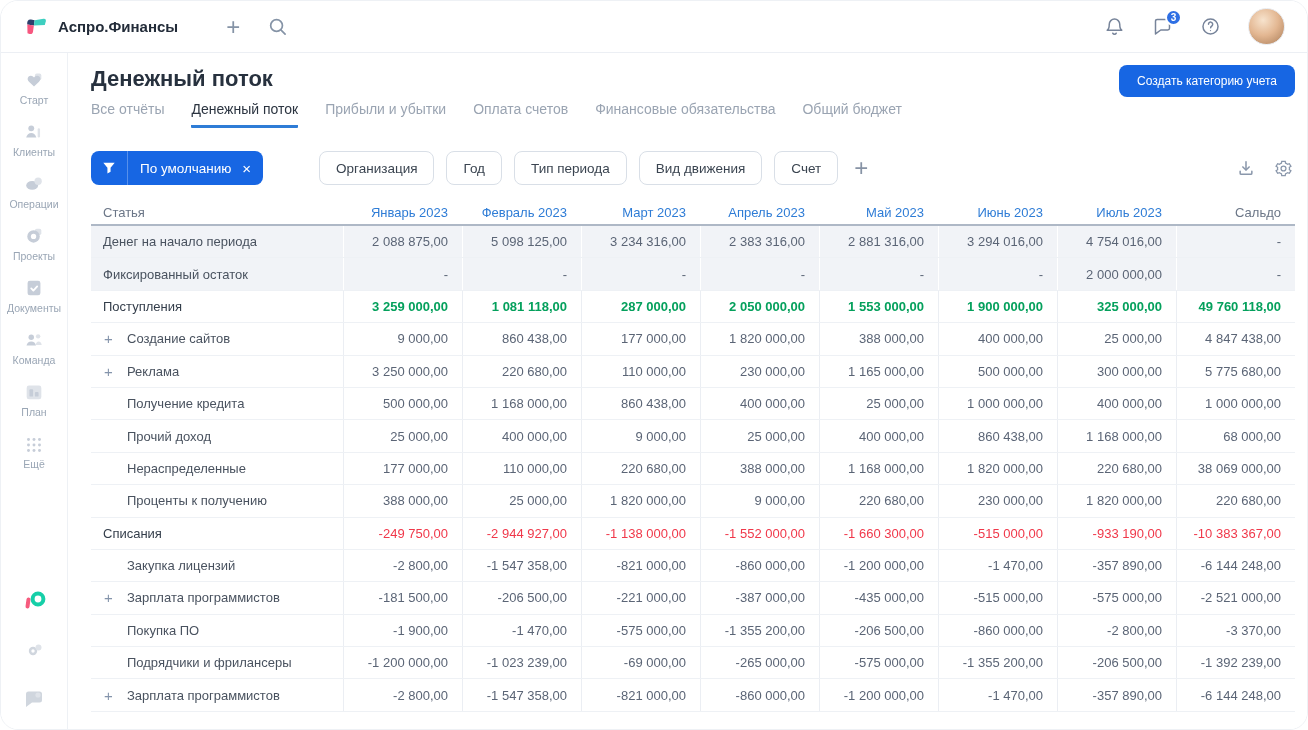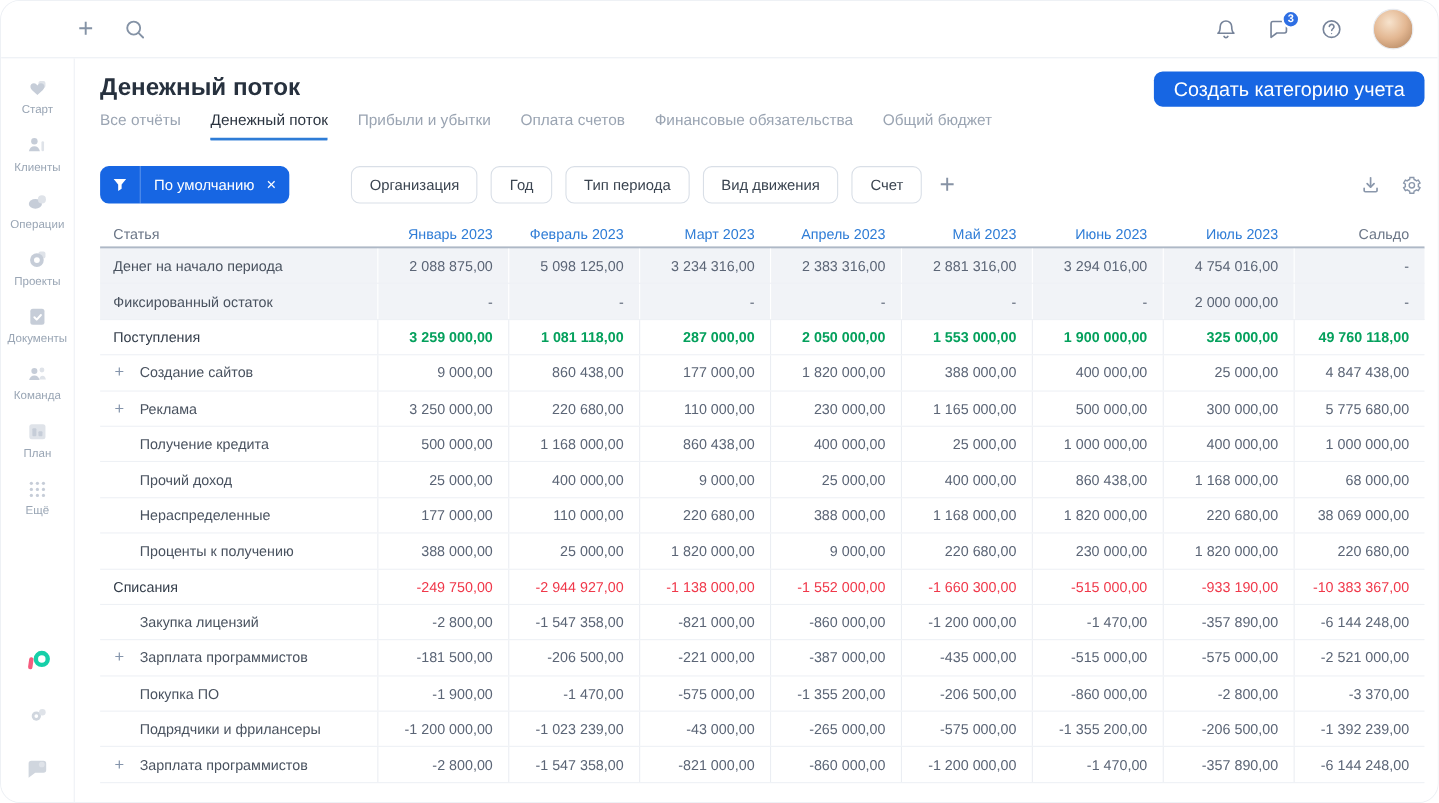--- a/index.html
+++ b/index.html
@@ -24,21 +24,21 @@
   .side-footer { margin-top:auto; display:flex; flex-direction:column; align-items:center; gap:24px; padding-bottom:18px; }
   .side-footer .f-ico { display:flex; cursor:pointer; }
 
   
   .main { position:absolute; left:67px; top:52px; right:0; bottom:0; background:#fff; overflow:hidden; }
   .page-head { position:relative; height:80px; padding-left:23px; }
   .page-title { padding-top:13px; font-size:22px; font-weight:700; color:#27313e; }
   .tabs { display:flex; gap:27px; margin-top:9px; font-size:14px; }
   .tab { color:#9aa4b2; padding-bottom:8px; border-bottom:3px solid transparent; cursor:pointer; white-space:nowrap; }
   .tab.active { color:#2b3440; border-bottom-color:#2e7cd6; border-radius:1px; }
-  .create-btn { position:absolute; top:12px; right:12px; height:32px; background:#1766e3; border:none; border-radius:8px; color:#fff; font-size:18px; font-weight:500; padding:0 18px; display:flex; align-items:center; cursor:pointer; font-family:inherit; }
+  .create-btn { position:absolute; top:12px; right:12px; height:32px; background:#1766e3; border:none; border-radius:8px; color:#fff; font-size:12px; font-weight:500; padding:0 18px; display:flex; align-items:center; cursor:pointer; font-family:inherit; }
 
   .strip { height:36px; background:#f2f4f8; display:flex; align-items:center; gap:30px; padding-left:23px; }
   .subtab { display:flex; align-items:center; gap:8px; font-size:13.5px; color:#9aa4b2; cursor:pointer; }
   .subtab.active { color:#2e7cd6; font-weight:500; }
 
   
   .filter-row { margin:18px 14px 0 23px; height:34px; display:flex; align-items:center; }
   .fbtn { display:flex; align-items:center; height:34px; background:#1766e3; border-radius:8px; color:#fff; font-size:13.5px; cursor:pointer; }
   .f-funnel { padding:0 11px; height:100%; display:flex; align-items:center; border-right:1px solid rgba(255,255,255,.28); }
   .f-label { padding:0 6px 0 12px; font-weight:500; }
@@ -65,20 +65,30 @@
   .c-val { display:flex; align-items:center; justify-content:flex-end; padding-right:14px; border-left:1px solid #ebeef3; color:#5b6576; white-space:nowrap; }
   .t-row.income .c-val { color:#04a05c; font-weight:700; }
   .t-row.expense .c-val { color:#f0384a; font-weight:400; }
 </style>
 </head>
 <body>
 
 <div class="page">
 
   <div class="topbar">
+    <div class="brand">
+      <span style="display:flex;">
+        <svg width="26" height="26" viewBox="0 0 26 26">
+          <path d="M4.2 9.6C4 7 5.4 5.2 8 5.6l3.7.7-.8 5.3-6.6-1.1z" fill="#2b3f6b"></path>
+          <path d="M11.7 6.3l8.8-1.5c1.9-.3 2.7.8 2.3 2.4l-1 3.8-10.9.5z" fill="#3ecfc0"></path>
+          <path d="M4.3 10.5l6.6 1.1-.9 6.1c-.3 2-1.7 2.7-3.4 2.2l-2.1-.6z" fill="#f7577f"></path>
+        </svg>
+      </span>
+      <span>Аспро.Финансы</span>
+    </div>
     <span class="tb-plus">+</span>
     <span class="tb-search">
       <svg width="19" height="19" viewBox="0 0 20 20" fill="none" stroke="#8593a6" stroke-width="1.8" stroke-linecap="round">
           <circle cx="9" cy="9" r="6.2"></circle>
           <path d="M13.8 13.8L18 18"></path>
         </svg>
     </span>
     <div class="tb-right">
       <span class="tb-ico">
         <svg width="21" height="21" viewBox="0 0 24 24" fill="none" stroke="#77849a" stroke-width="1.7" stroke-linecap="round" stroke-linejoin="round">
@@ -447,21 +457,21 @@
             <div class="c-val">-860 000,00</div>
             <div class="c-val">-2 800,00</div>
             <div class="c-val">-3 370,00</div>
           </div>
           <div class="t-row">
             <div class="c-label indent">
               <span>Подрядчики и фрилансеры</span>
             </div>
             <div class="c-val">-1 200 000,00</div>
             <div class="c-val">-1 023 239,00</div>
-            <div class="c-val">-43 000,00</div>
+            <div class="c-val">-69 000,00</div>
             <div class="c-val">-265 000,00</div>
             <div class="c-val">-575 000,00</div>
             <div class="c-val">-1 355 200,00</div>
             <div class="c-val">-206 500,00</div>
             <div class="c-val">-1 392 239,00</div>
           </div>
           <div class="t-row">
             <div class="c-label indent">
               <span class="plus">+</span>
               <span>Зарплата программистов</span>

